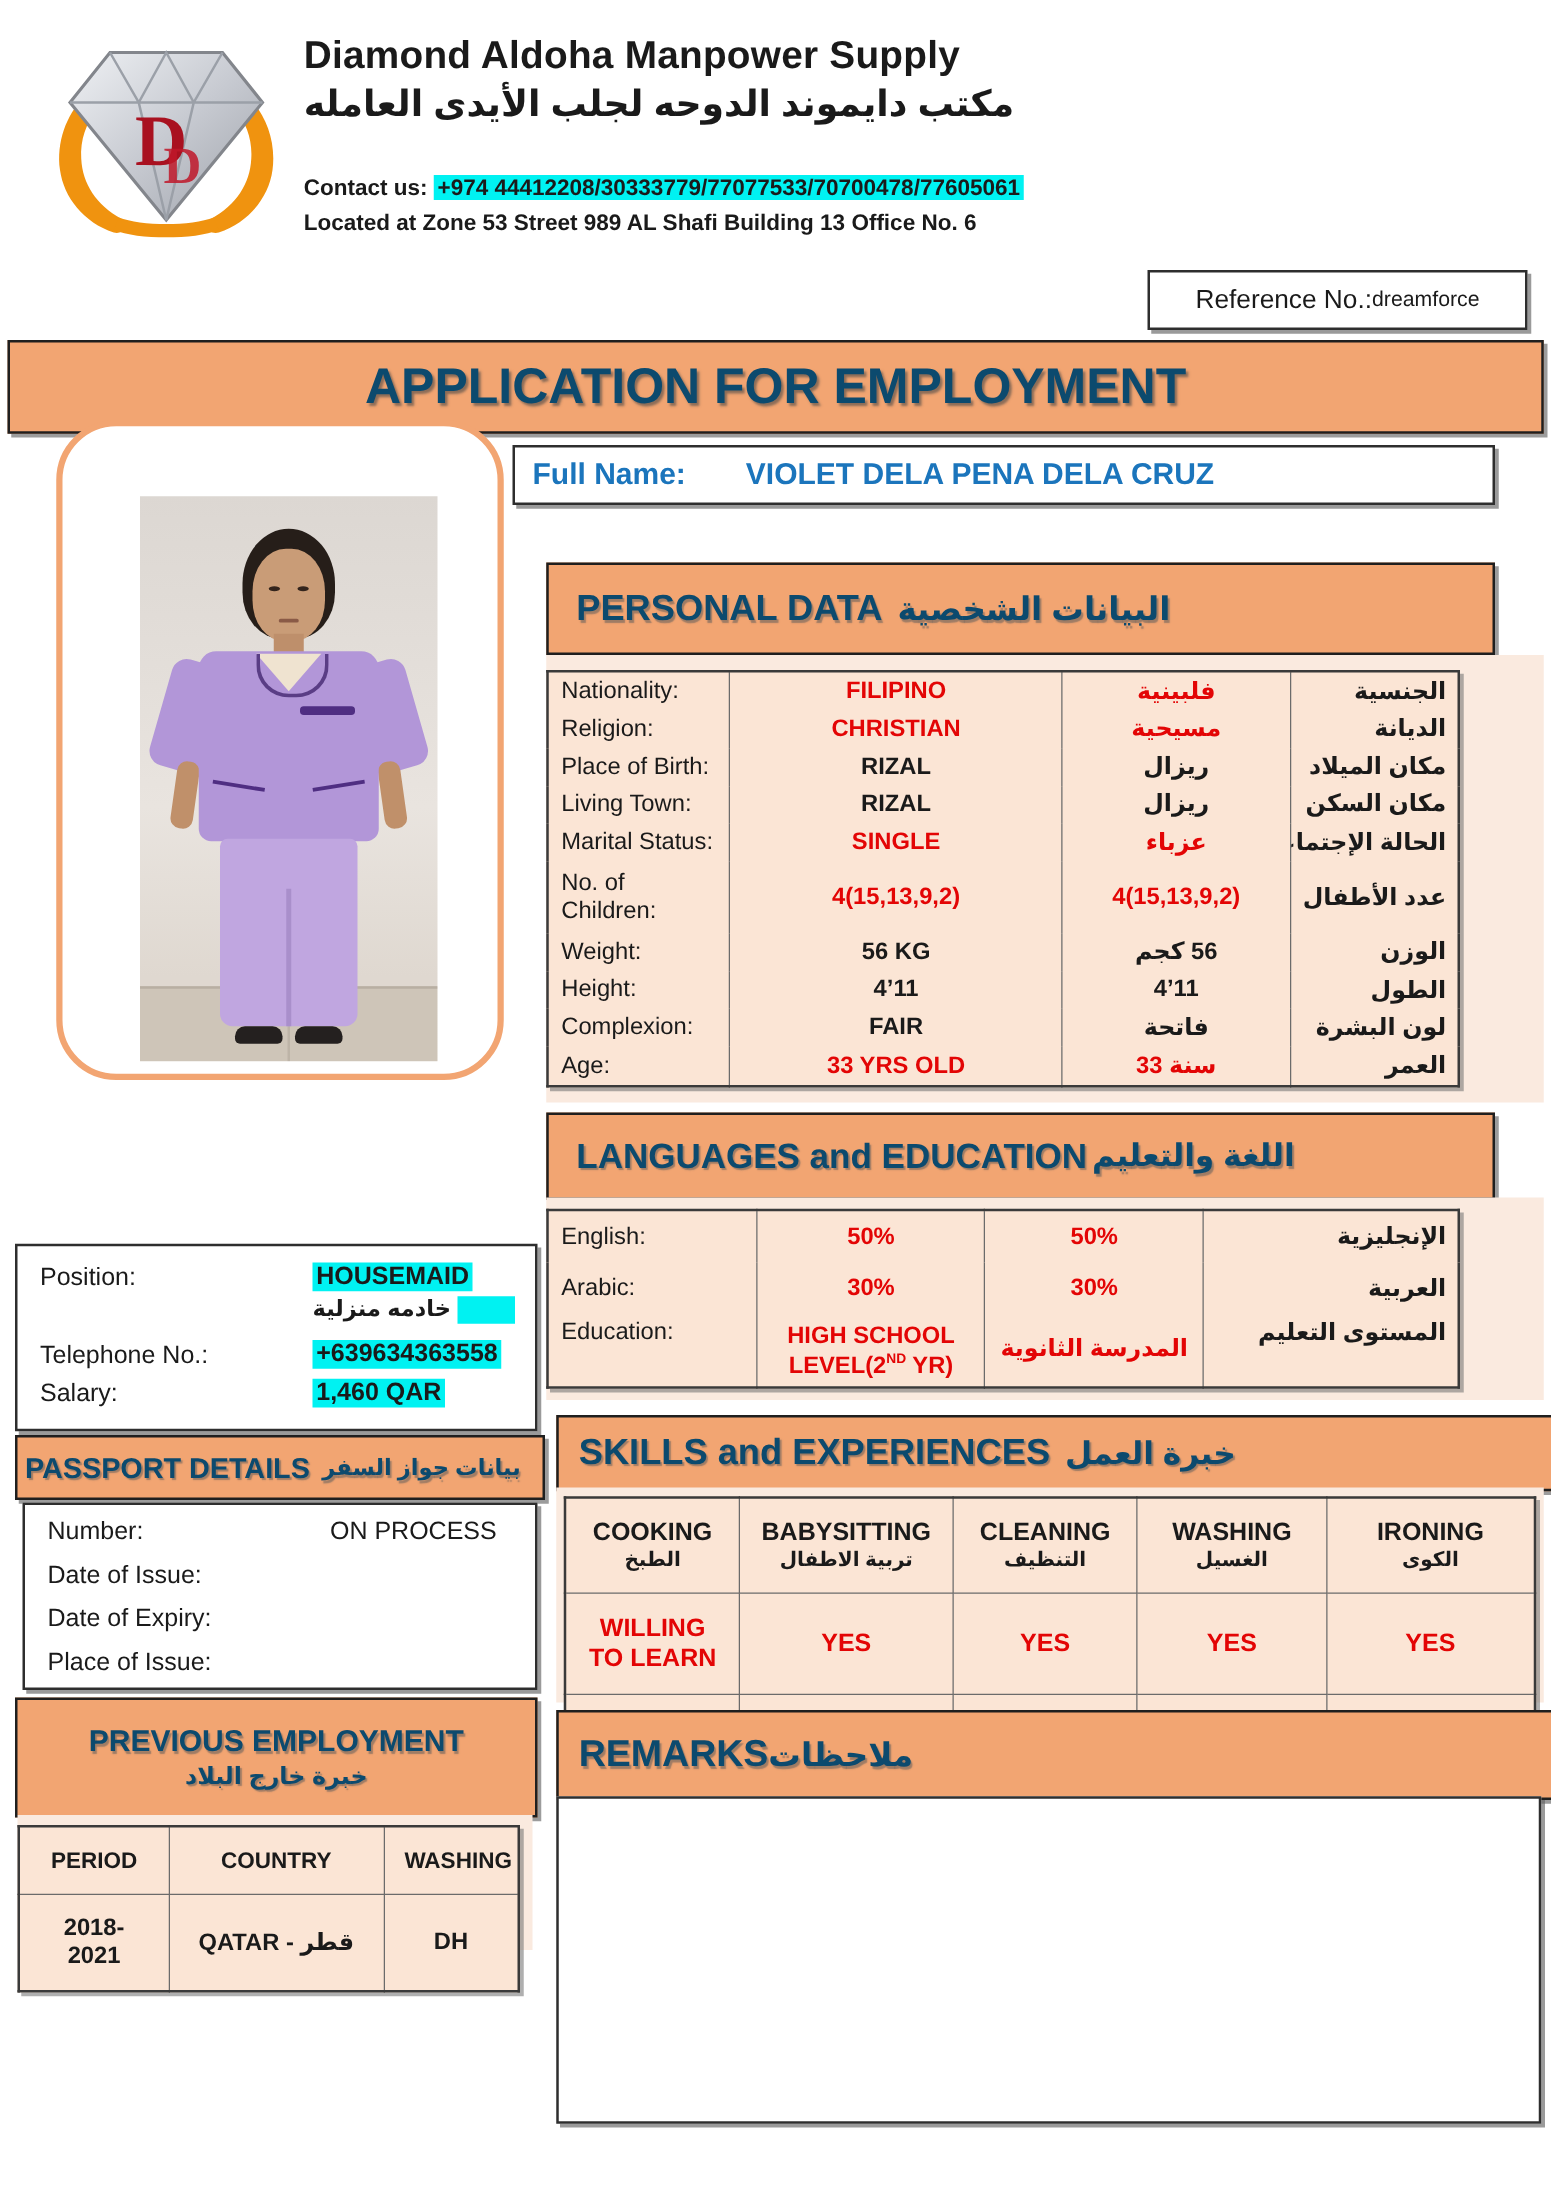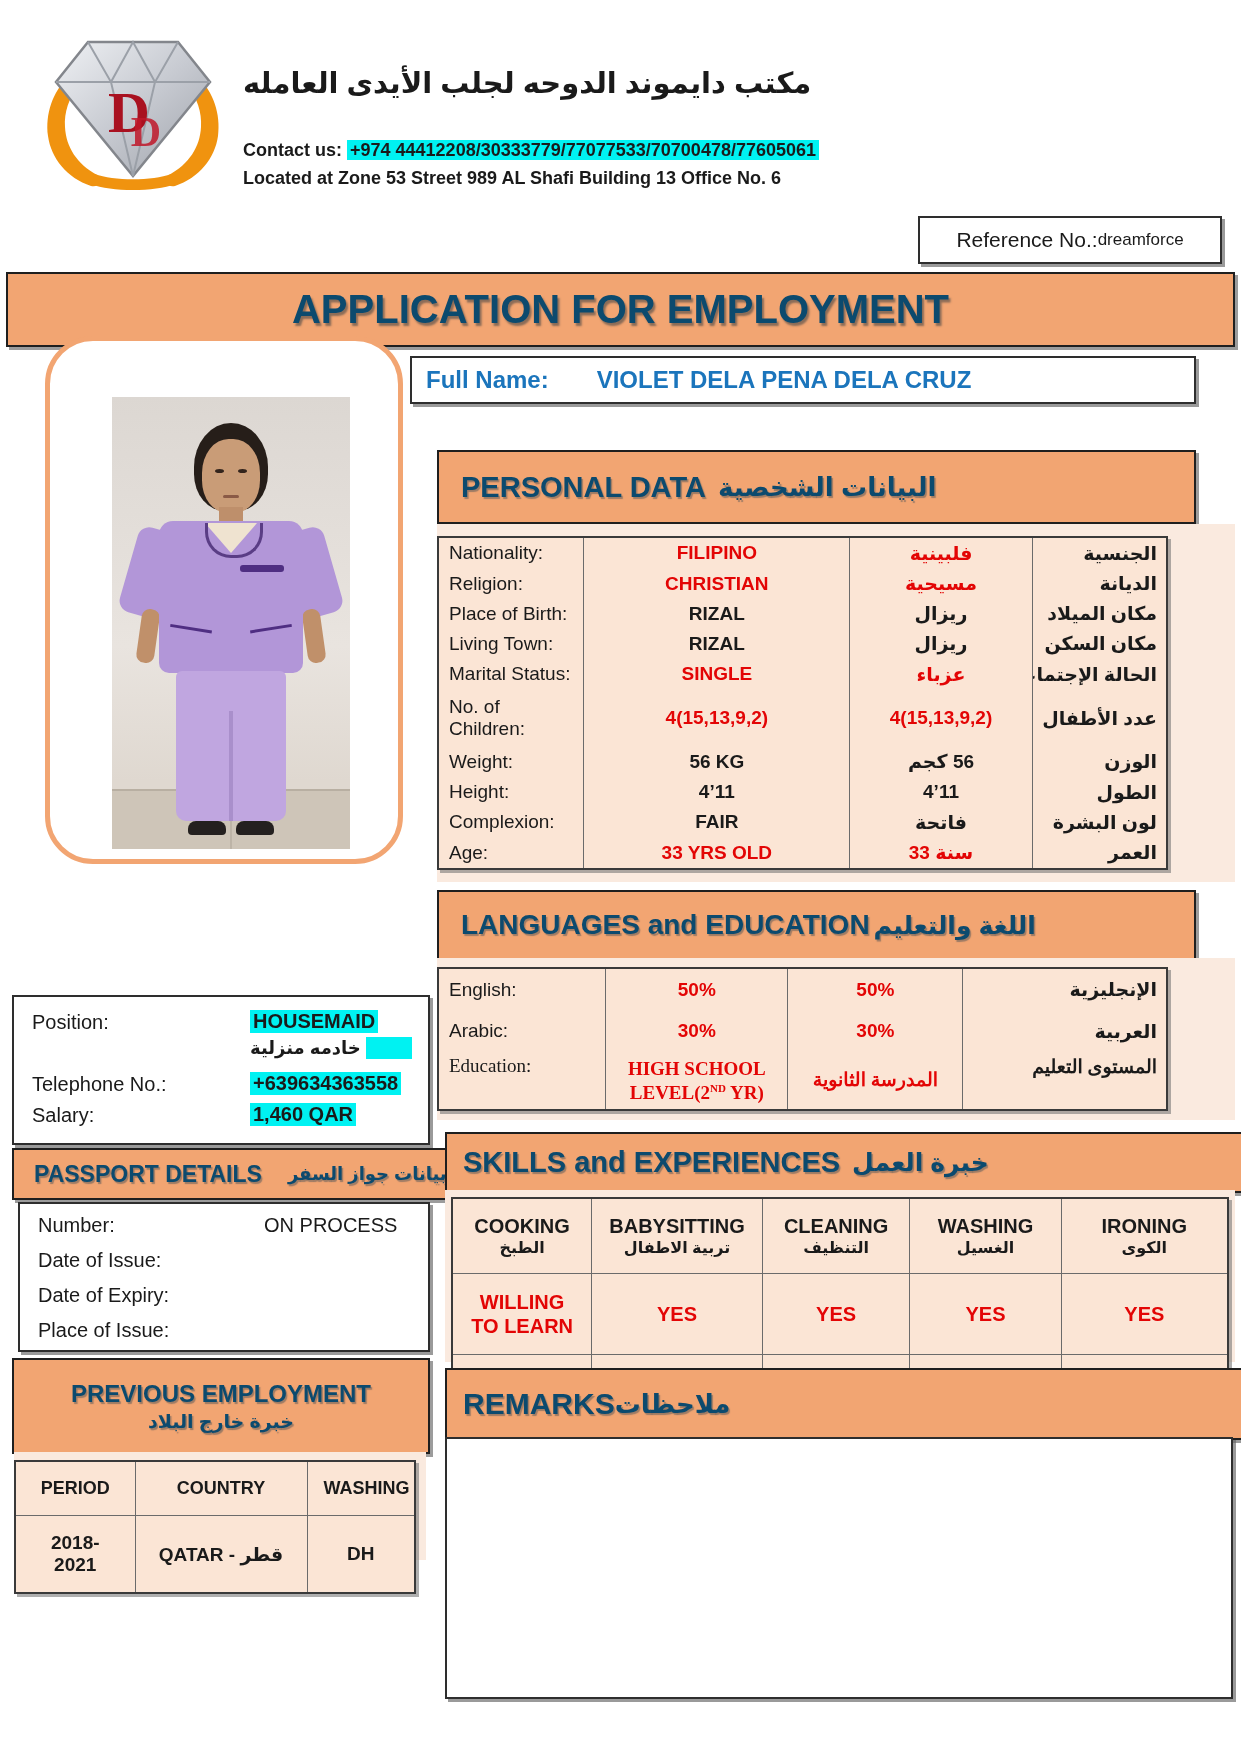--- a/index.html
+++ b/index.html
@@ -79,20 +79,21 @@
       <path d="M58,156 C78,164 122,164 142,156 L138,146 C120,153 80,153 62,146 Z" fill="#F0930F"></path>
 
       <polygon points="100,14 145,14 177,54 100,148 23,54 55,14" fill="url(#dg)" stroke="#83868C" stroke-width="2.5"></polygon>
       <path d="M23,54 L177,54 M55,14 L78,54 L100,148 M145,14 L122,54 L100,148 M78,54 L100,14 L122,54" stroke="#9BA0A8" stroke-width="2" fill="none"></path>
 
       <text x="96" y="104" font-size="58" font-weight="bold" fill="#A91120" font-family="'Liberation Serif','DejaVu Serif',serif" text-anchor="middle">D</text>
       <text x="113" y="118" font-size="42" font-weight="bold" fill="#C0182A" font-family="'Liberation Serif','DejaVu Serif',serif" text-anchor="middle" opacity="0.85">D</text>
     </svg>
   </div>
 
+  <div class="abs" style="left:243px;top:26px;font-size:31px;font-weight:800;letter-spacing:.2px;">Diamond Aldoha Manpower Supply</div>
   <div class="abs" style="left:243px;top:66px;font-size:29px;font-weight:bold;">مكتب دايموند الدوحه لجلب الأيدى العامله</div>
 
   <div class="abs" style="left:243px;top:140px;font-size:18px;font-weight:bold;">
     <span>Contact us: </span><span class="hl">+974 44412208/30333779/77077533/70700478/77605061</span>
   </div>
   <div class="abs" style="left:243px;top:168px;font-size:18px;font-weight:bold;">Located at Zone 53 Street 989 AL Shafi Building 13 Office No. 6</div>
 
   <div class="abs b3d" style="left:918px;top:216px;width:300px;height:44px;display:flex;align-items:center;justify-content:center;">
     <span style="font-size:21px;">Reference No.:</span>
       <span style="font-size:17px;">dreamforce</span>
@@ -222,21 +223,21 @@
       <td class="vcell red">50%</td>
       <td class="vcell red">50%</td>
       <td class="arlbl">الإنجليزية</td>
     </tr>
     <tr style="height:42px;">
       <td class="lblcell">Arabic:</td>
       <td class="vcell red">30%</td>
       <td class="vcell red">30%</td>
       <td class="arlbl">العربية</td>
     </tr>
-    <tr style="height:58px;font-family:Liberation Serif, serif;">
+    <tr style="height:58px;">
       <td class="lblcell" style="vertical-align:top;padding-top:3px;">Education:</td>
       <td class="vcell red" style="white-space:normal;line-height:1.25;">
         <span>HIGH SCHOOL</span><br>
         <span>LEVEL(2</span><sup>ND</sup><span> YR)</span>
       </td>
       <td class="vcell red rtl" style="white-space:normal;line-height:1.3;">المدرسة الثانوية</td>
       <td class="arlbl" style="vertical-align:top;padding-top:3px;">المستوى التعليم</td>
     </tr>
   </tbody>
     </table>
@@ -245,21 +246,21 @@
     <span class="abs" style="left:18px;top:14px;">Position:</span>
     <span class="abs hl" style="left:236px;top:13px;font-weight:bold;">HOUSEMAID</span>
     <span class="abs" style="left:236px;top:40px;font-weight:bold;font-size:18px;">خادمه منزلية</span>
     <span class="abs" style="left:352px;top:40px;width:46px;height:22px;background:#00F2F2;"></span>
     <span class="abs" style="left:18px;top:76px;">Telephone No.:</span>
     <span class="abs hl" style="left:236px;top:75px;font-weight:bold;">+639634363558</span>
     <span class="abs" style="left:18px;top:107px;">Salary:</span>
     <span class="abs hl" style="left:236px;top:106px;font-weight:bold;">1,460 QAR</span>
   </div>
 
-  <div class="abs obar" style="left:12px;top:1148px;width:414px;height:48px;padding-left:20px;font-size:23px;gap:26px;text-align:right;">
+  <div class="abs obar" style="left:12px;top:1148px;width:414px;height:48px;padding-left:6px;font-size:23px;gap:10px;text-align:right;">
     <span>PASSPORT DETAILS</span>
     <span style="font-size:18px;">بيانات جواز السفر</span>
   </div>
   <div class="abs b3d" style="left:18px;top:1202px;width:408px;height:146px;font-size:20px;">
     <span class="abs" style="left:18px;top:10px;">Number:</span>
     <span class="abs" style="left:244px;top:10px;">ON PROCESS</span>
     <span class="abs" style="left:18px;top:45px;">Date of Issue:</span>
     <span class="abs" style="left:18px;top:80px;">Date of Expiry:</span>
     <span class="abs" style="left:18px;top:115px;">Place of Issue:</span>
   </div>

